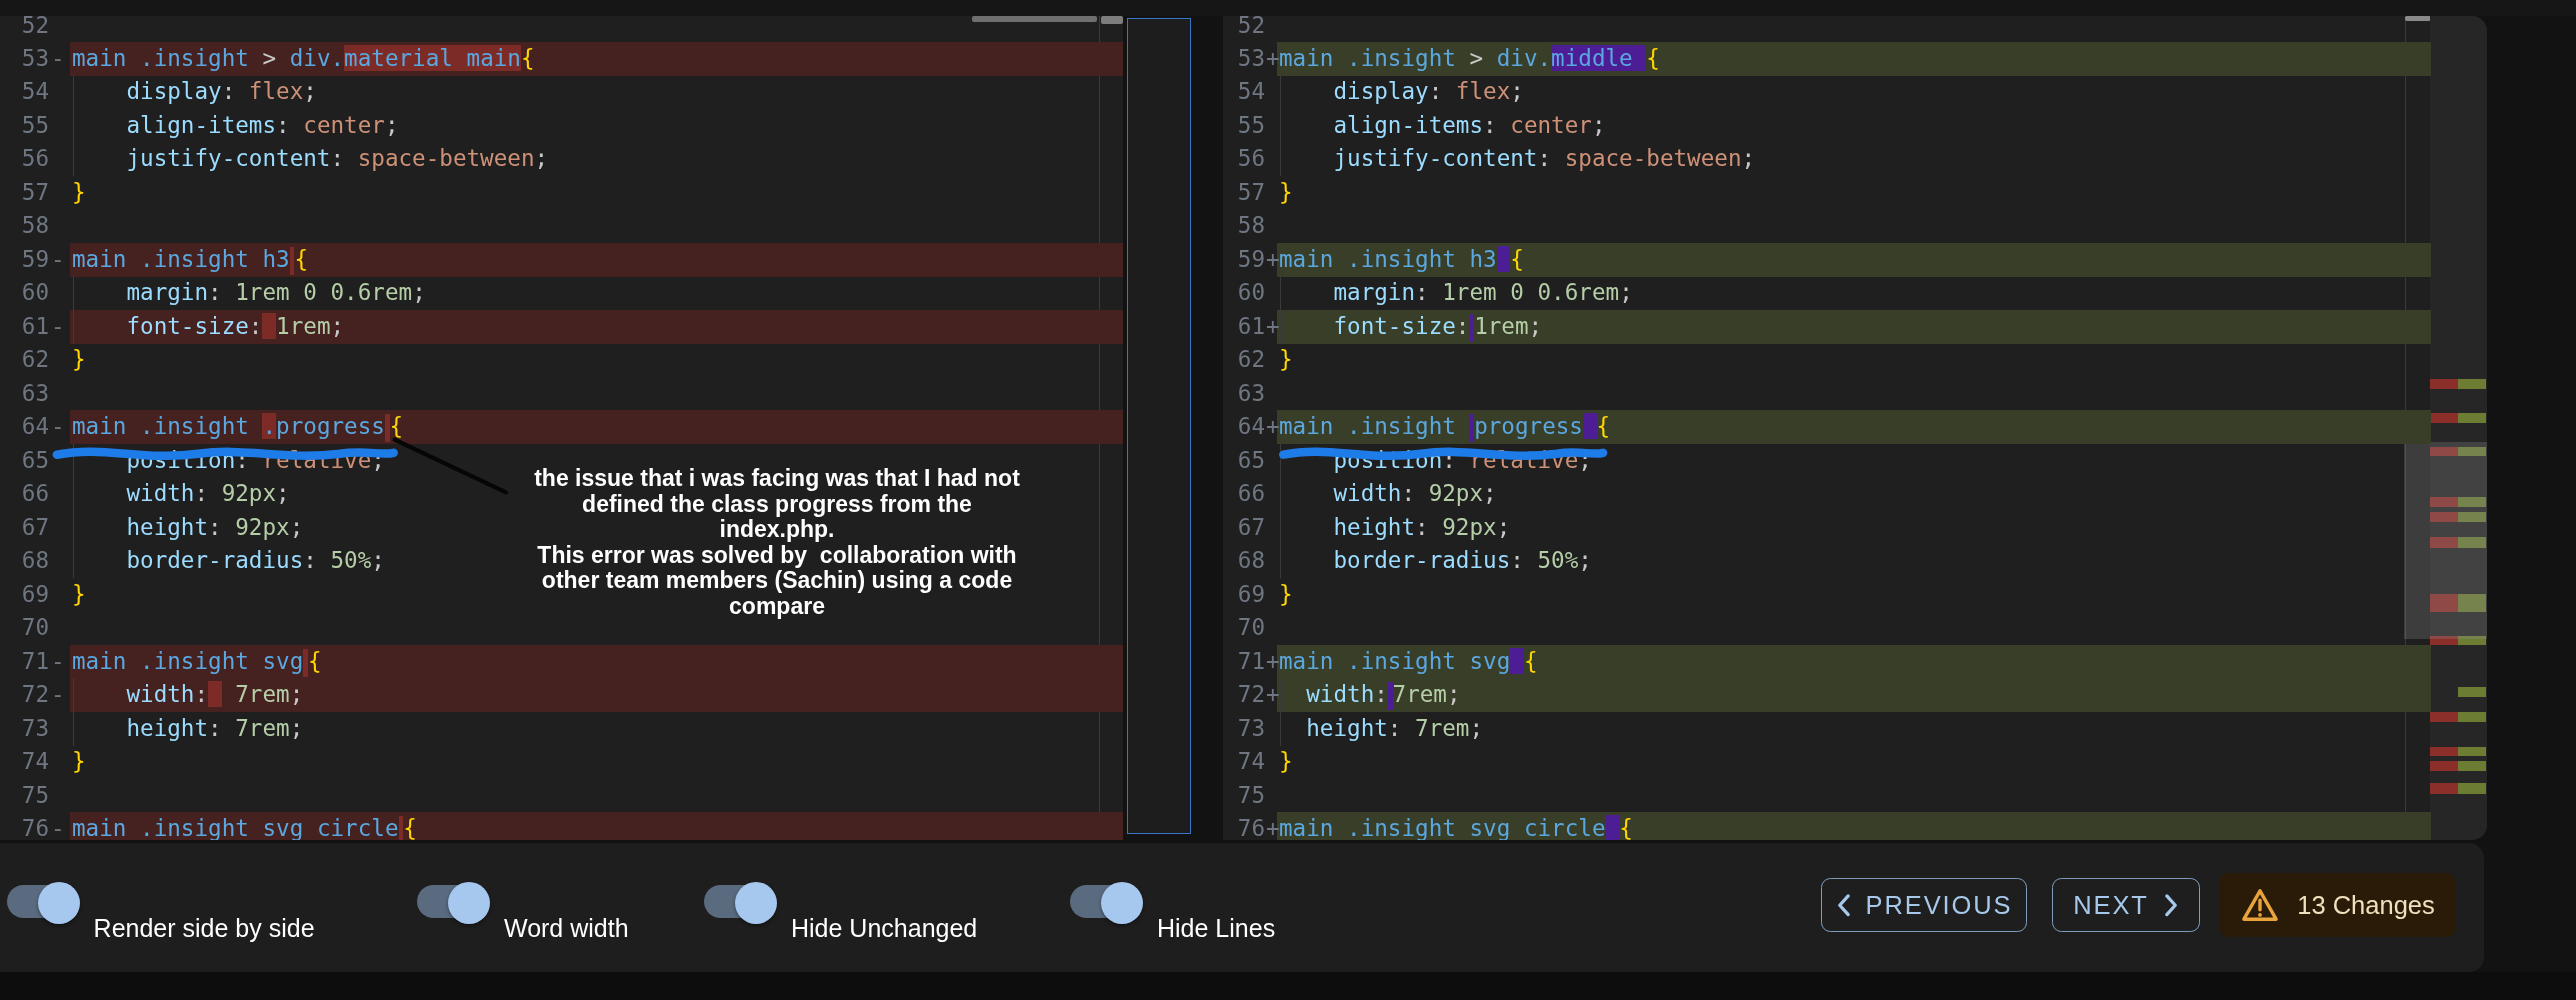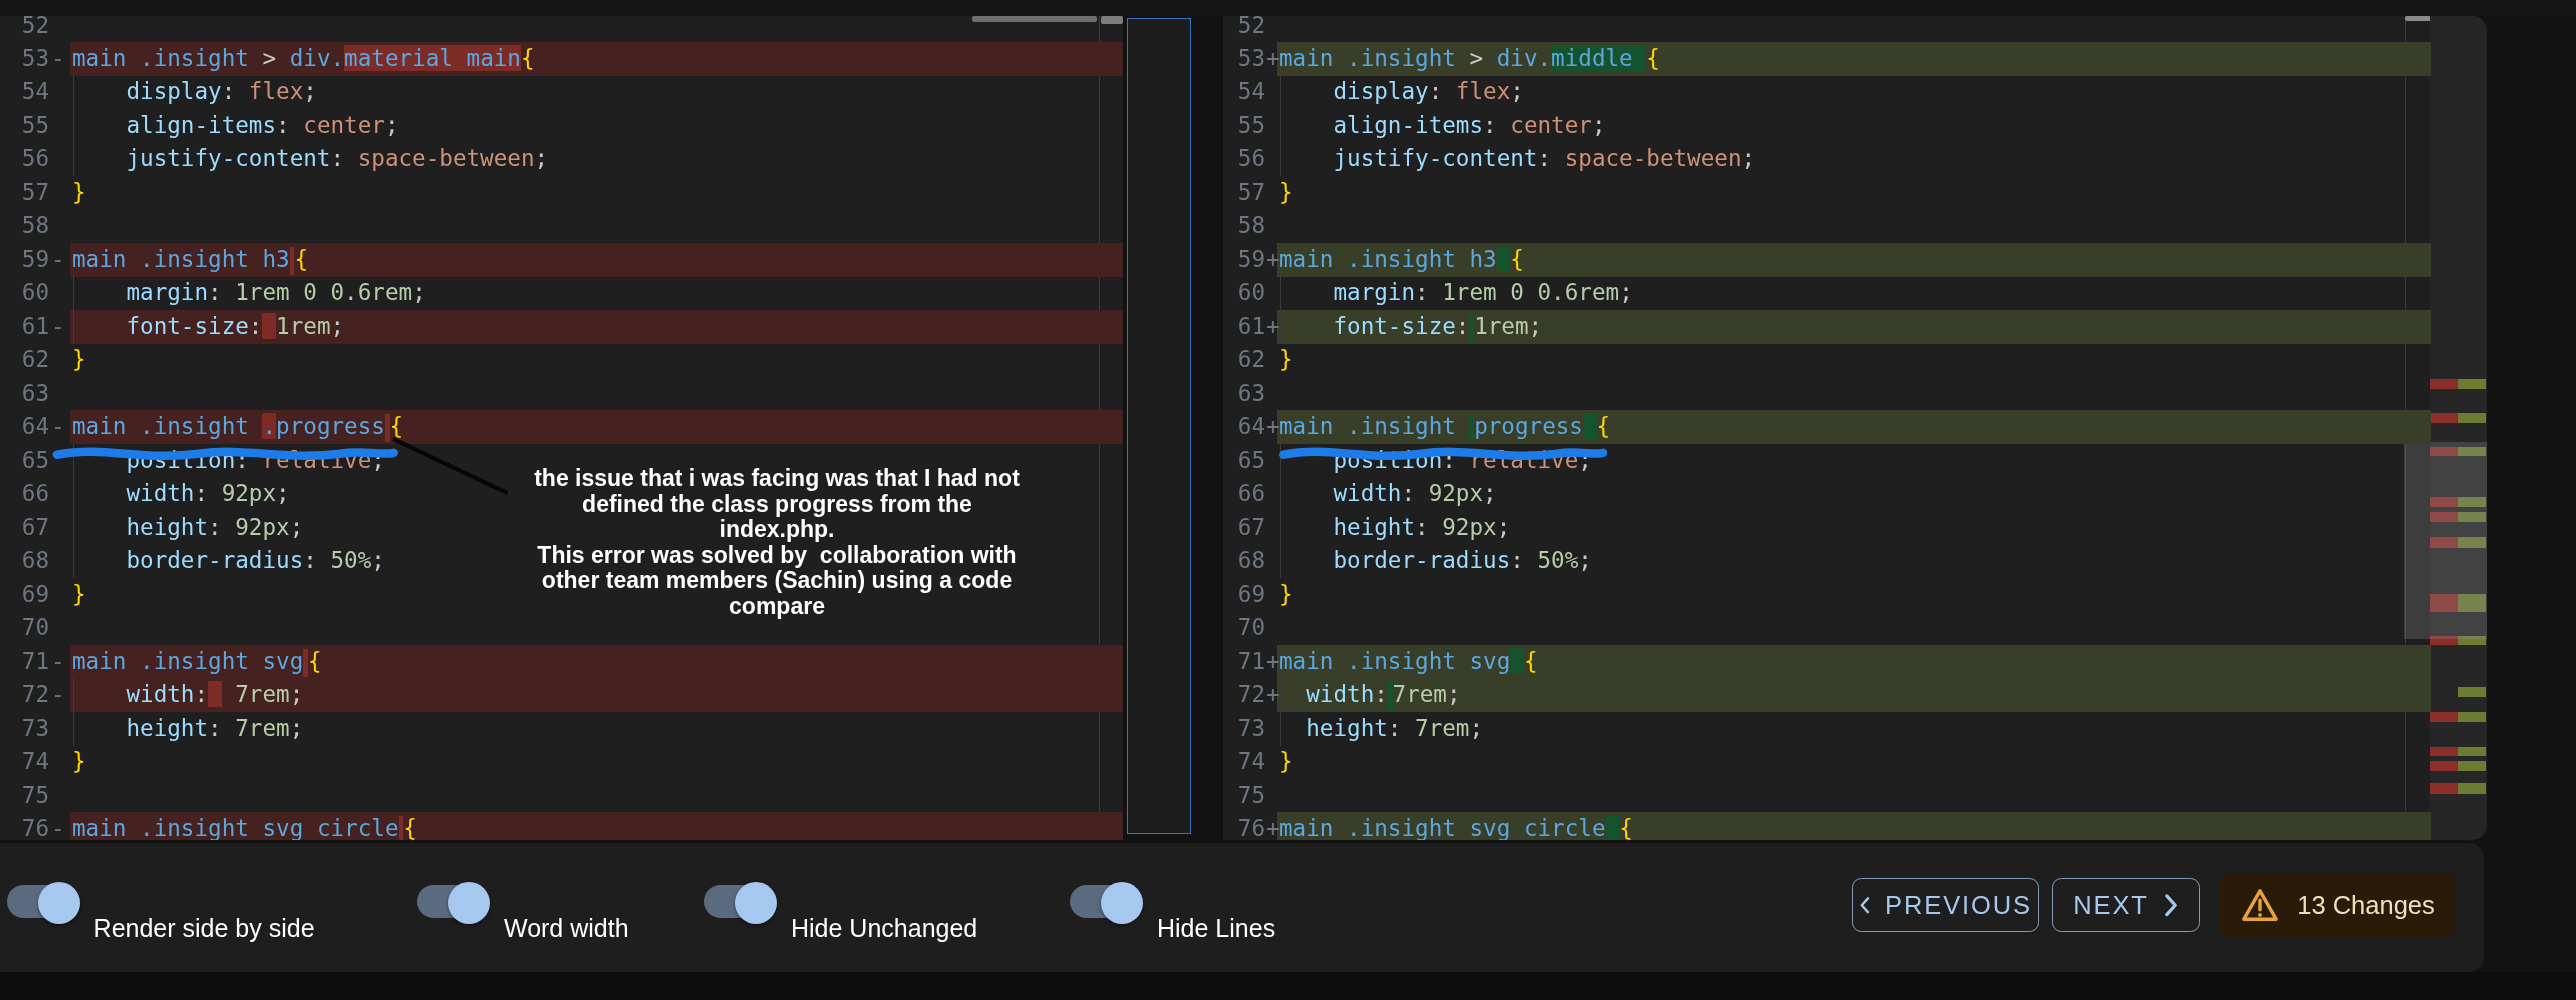--- a/index.html
+++ b/index.html
@@ -13,21 +13,21 @@
   .band{position:absolute;top:0;height:34px;}
   .band-rem{background:#45211f;}
   .band-add{background:#383e27;}
   .ln{position:absolute;top:0;text-align:right;color:#6e7681;
       font:22.6px/33px "DejaVu Sans Mono",monospace;}
   .mk{position:absolute;top:0;color:#6e7681;font:22.6px/33px "DejaVu Sans Mono",monospace;}
   .ct{position:absolute;top:0;white-space:pre;font:22.6px/33px "DejaVu Sans Mono",monospace;}
   .guide{position:absolute;top:0;width:0.9px;height:34px;background:#3b3b3b;}
   .t-s{color:#5ba7e0;} .t-p{color:#c8c8c8;} .t-b{color:#ffd602;}
   .t-k{color:#9cdcfe;} .t-v{color:#ce9178;} .t-n{color:#b5cea8;} .t-w{color:#c8c8c8;}
-  .hl-rem{background:#7d2b27;} .hl-add{background:#14532d;}
+  .hl-rem{background:#7d2b27;} .hl-add{background:#4c1d95;}
   .sv{display:inline-block;width:4.7px;height:28px;vertical-align:middle;}
   .ruler{position:absolute;top:0;width:0.9px;height:100%;background:#3a3a3a;}
   .hthumb{position:absolute;background:#6f6f6f;border-radius:1.9px;}
 
   
   #minimap{position:absolute;top:0;right:0;width:57px;height:100%;background:#262626;}
   .mm-red{position:absolute;left:0;width:28px;background:#8c2f2b;}
   .mm-green{position:absolute;left:28px;width:28px;background:#6d7c33;}
   #mm-slider{position:absolute;background:rgba(150,150,150,0.25);}
 
@@ -45,21 +45,21 @@
       background:#1e1e1e;border-radius:0 15px 15px 0;}
   .tgl-group{position:absolute;top:0;height:129px;}
   .tgl-track{position:absolute;top:42px;width:66px;height:33px;border-radius:17px;background:#5a6b80;}
   .tgl-knob{position:absolute;top:39px;width:42px;height:42px;border-radius:50%;background:#a6c8ef;
       box-shadow:0 1.9px 3.8px rgba(0,0,0,0.4);}
   .tgl-label{position:absolute;top:45px;color:#ffffff;font-size:25px;white-space:nowrap;margin-top:26px;}
   .btn{position:absolute;top:35px;height:54px;border:1.9px solid #7f9cbd;border-radius:9.4px;
       box-sizing:border-box;display:flex;align-items:center;justify-content:center;gap:15px;
       color:#a6c8ea;font-size:25.5px;letter-spacing:1.9px;background:transparent;cursor:pointer;
       font-family:"Liberation Sans",sans-serif;}
-  #btn-prev{left:1821px;width:187px;margin-left:31px;}
+  #btn-prev{left:1821px;width:206px;}
   #btn-next{left:2052px;width:148px;}
   #badge{position:absolute;left:2219px;top:30px;width:237px;height:64px;border-radius:9.4px;
       background:#2a1b08;display:flex;align-items:center;justify-content:center;gap:17px;}
   #badge span{color:#f0e0bd;font-size:25.5px;}
   .page-strip-bottom{position:absolute;left:0;top:972px;width:2576px;height:28px;background:#0d0d0d;}
   .page-strip-top{position:absolute;left:0;top:0;width:2576px;height:16px;background:#161616;}
 </style>
 </head>
 <body>
 

